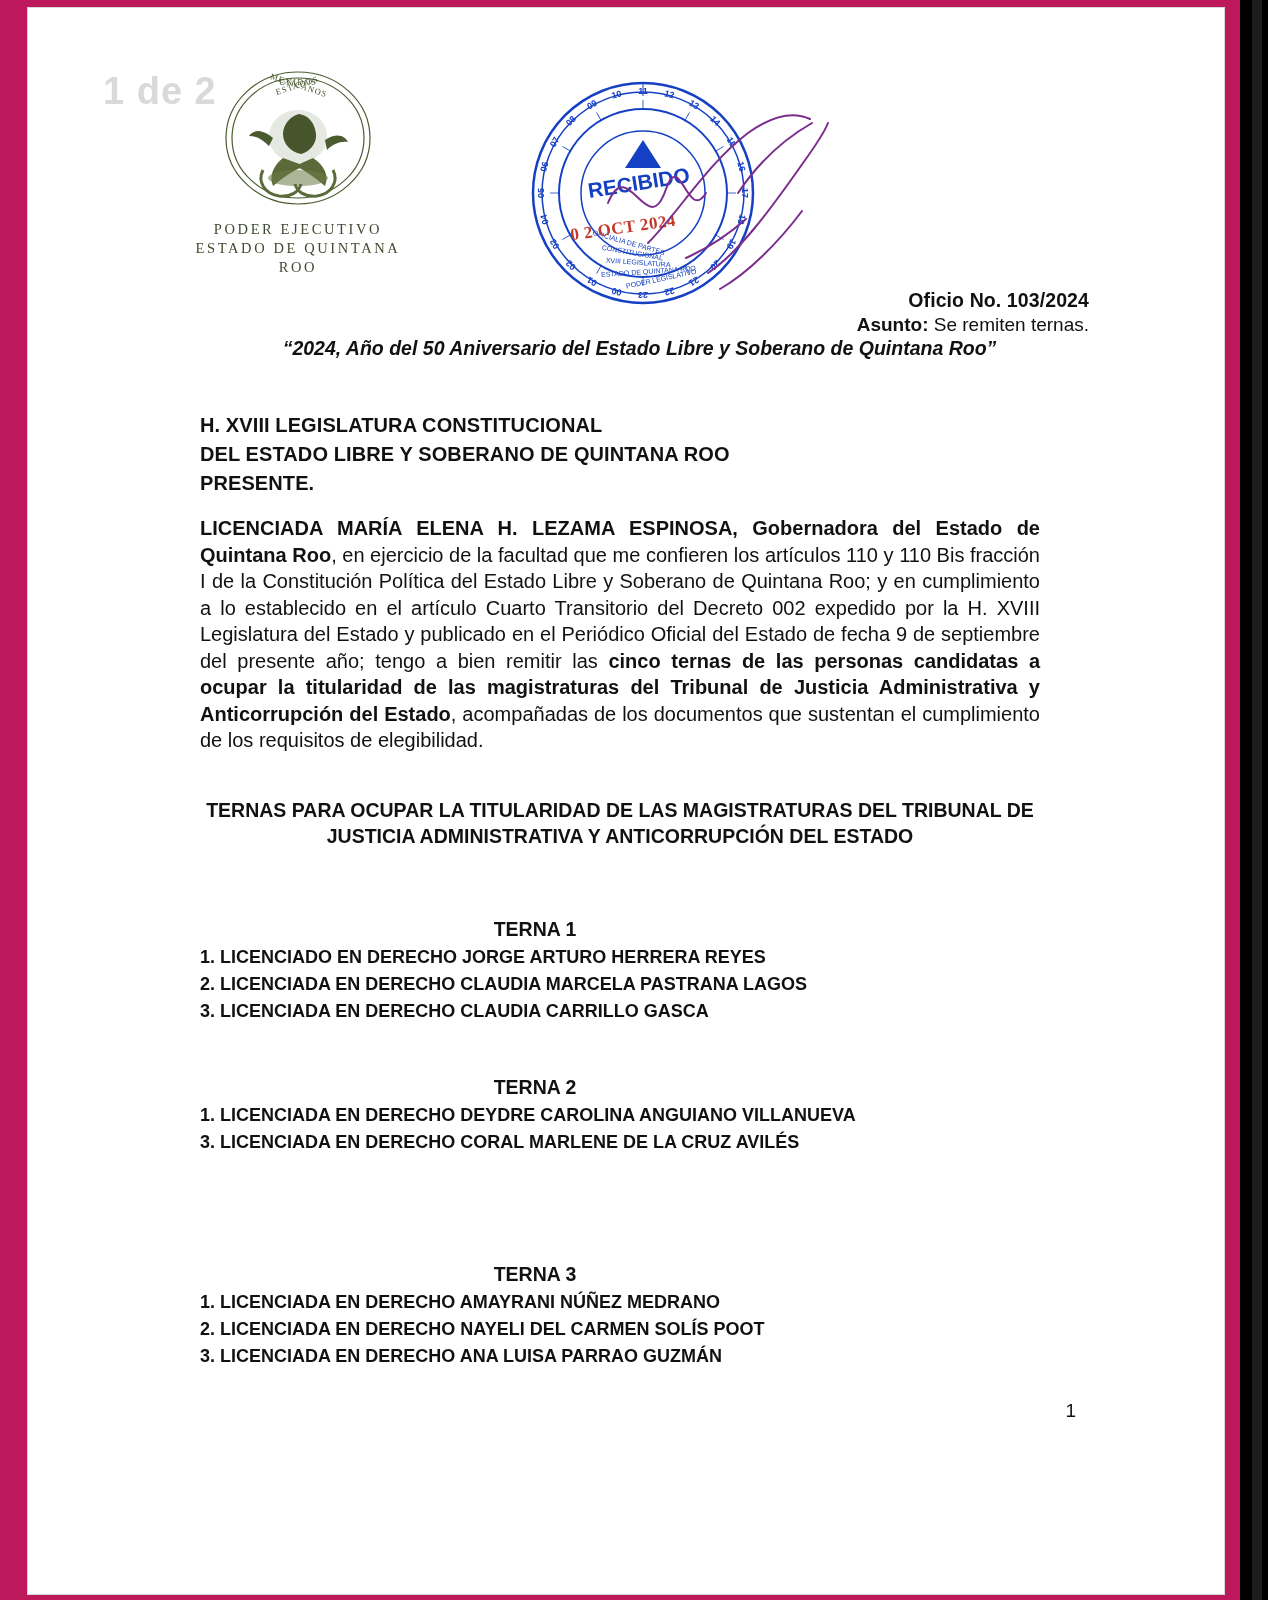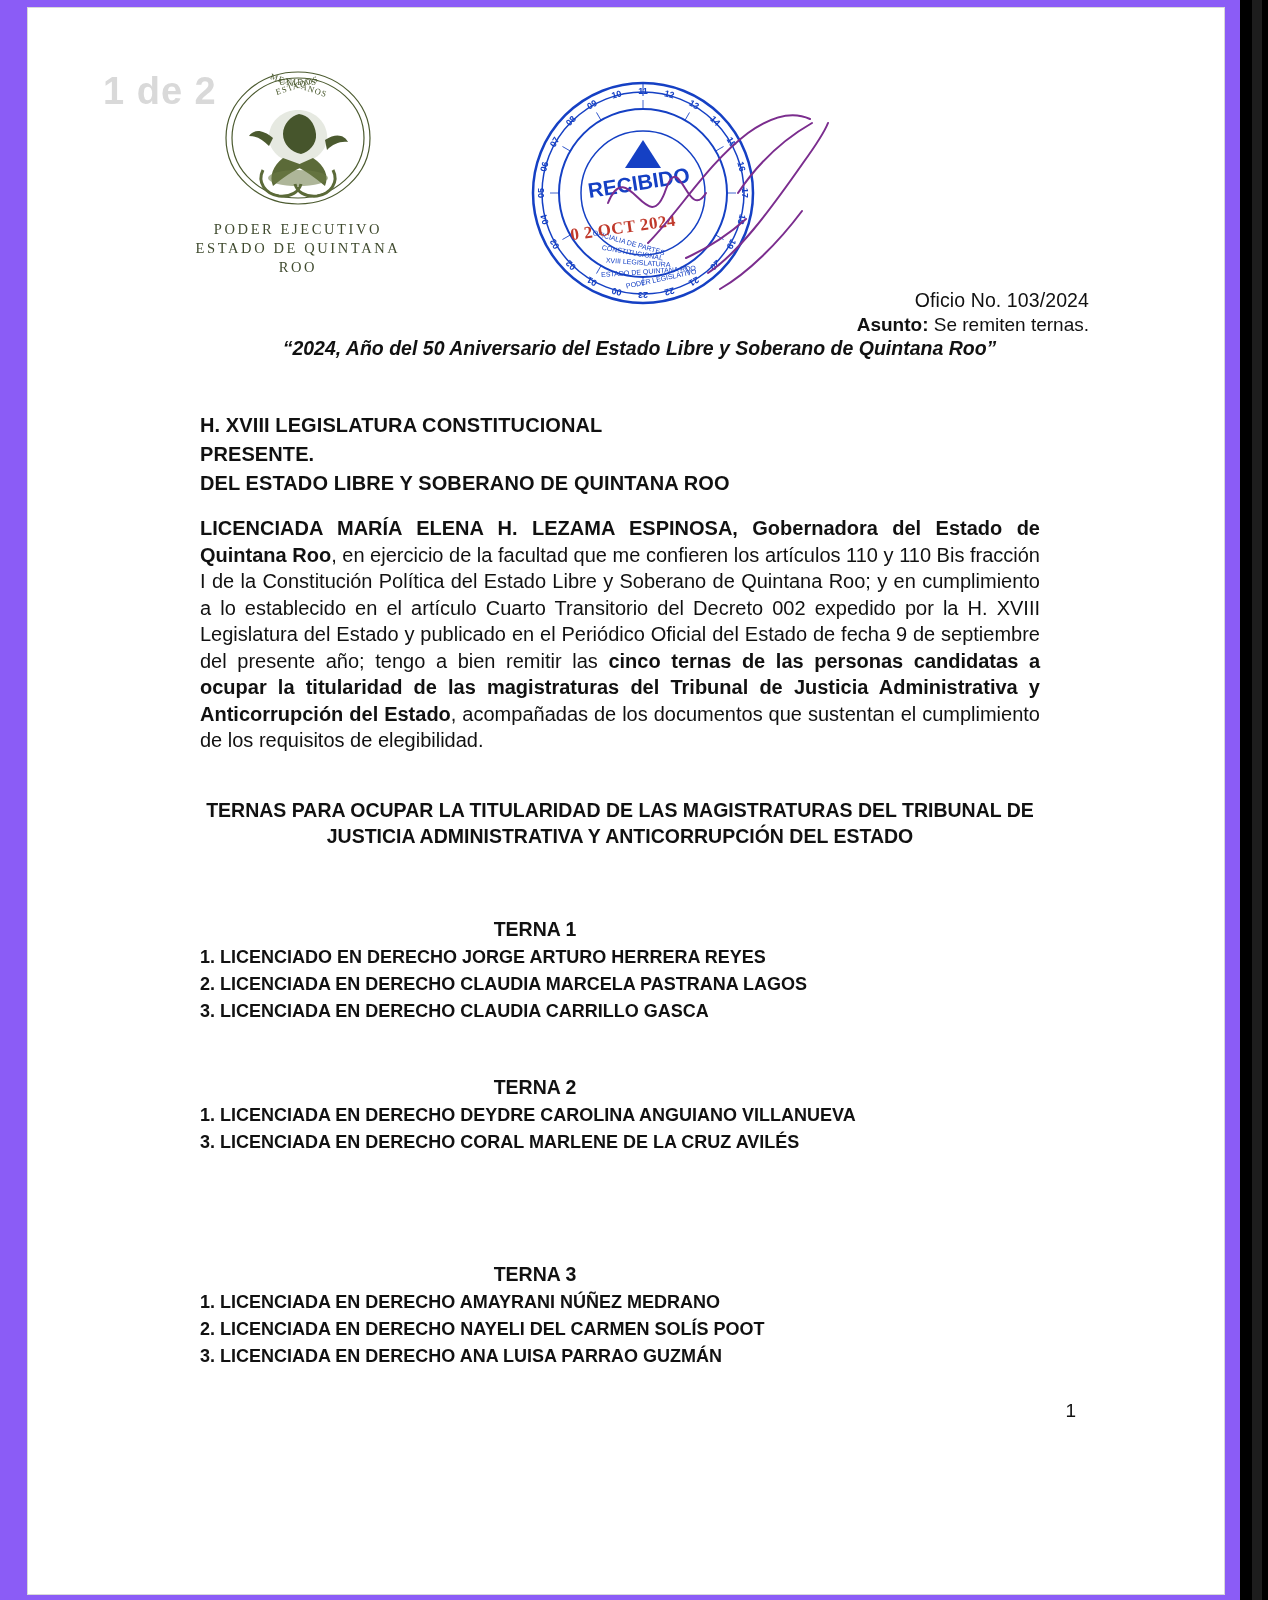--- a/index.html
+++ b/index.html
@@ -10,21 +10,21 @@
   body {
     width: 1268px;
     height: 1600px;
     font-family: "Liberation Sans", sans-serif;
     overflow: hidden;
   }
   .viewer {
     position: relative;
     width: 1268px;
     height: 1600px;
-    background: #8b5cf6;
+    background: #be185d;
   }
   .page {
     position: absolute;
     left: 28px;
     top: 8px;
     width: 1196px;
     height: 1586px;
     background: #ffffff;
     box-shadow: 0 0 0 1px #d8d8d8;
     overflow: hidden;
@@ -98,21 +98,21 @@
     height: 220px;
     pointer-events: none;
   }
 
   
   .oficio {
     position: absolute;
     right: 135px;
     top: 281px;
     font-size: 19.5px;
-    font-weight: 400;
+    font-weight: 700;
     color: #111;
     text-align: right;
     letter-spacing: 0.1px;
   }
   .asunto {
     position: absolute;
     right: 135px;
     top: 306px;
     font-size: 19px;
     color: #111;
@@ -339,22 +339,22 @@
 
       <div class="oficio">Oficio No. 103/2024</div>
       <div class="asunto">
         <b>Asunto:</b>
         <span>Se remiten ternas.</span>
       </div>
       <div class="lema">“2024, Año del 50 Aniversario del Estado Libre y Soberano de Quintana Roo”</div>
 
       <div class="addressee">
         <div>H. XVIII LEGISLATURA CONSTITUCIONAL</div>
+        <div>DEL ESTADO LIBRE Y SOBERANO DE QUINTANA ROO</div>
         <div>PRESENTE.</div>
-        <div>DEL ESTADO LIBRE Y SOBERANO DE QUINTANA ROO</div>
       </div>
 
       <div class="body-par">
         <b>LICENCIADA MARÍA ELENA H. LEZAMA ESPINOSA, Gobernadora del Estado de Quintana Roo</b><span>, en ejercicio de la facultad que me confieren los artículos 110 y 110 Bis fracción I de la Constitución Política del Estado Libre y Soberano de Quintana Roo; y en cumplimiento a lo establecido en el artículo Cuarto Transitorio del Decreto 002 expedido por la H. XVIII Legislatura del Estado y publicado en el Periódico Oficial del Estado de fecha 9 de septiembre del presente año; tengo a bien remitir las </span><b>cinco ternas de las personas candidatas a ocupar la titularidad de las magistraturas del Tribunal de Justicia Administrativa y Anticorrupción del Estado</b><span>, acompañadas de los documentos que sustentan el cumplimiento de los requisitos de elegibilidad.</span>
       </div>
 
       <div class="section-title">TERNAS PARA OCUPAR LA TITULARIDAD DE LAS MAGISTRATURAS DEL TRIBUNAL DE JUSTICIA ADMINISTRATIVA Y ANTICORRUPCIÓN DEL ESTADO</div>
 
       <div class="terna" id="terna-1">
         <div class="terna-title">TERNA 1</div>

